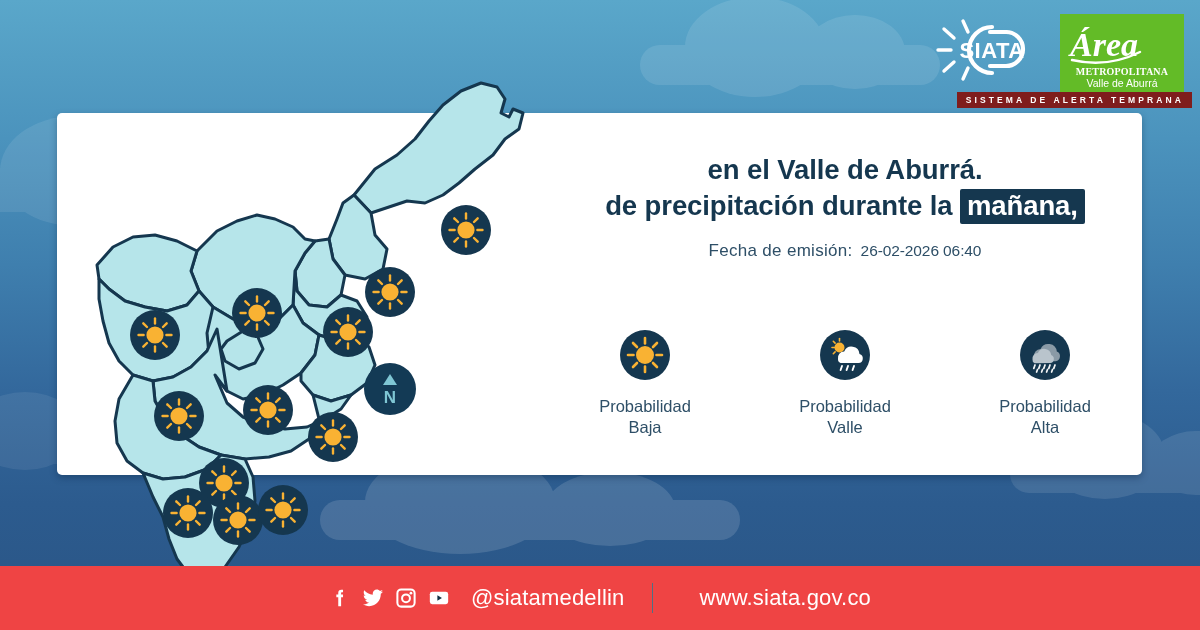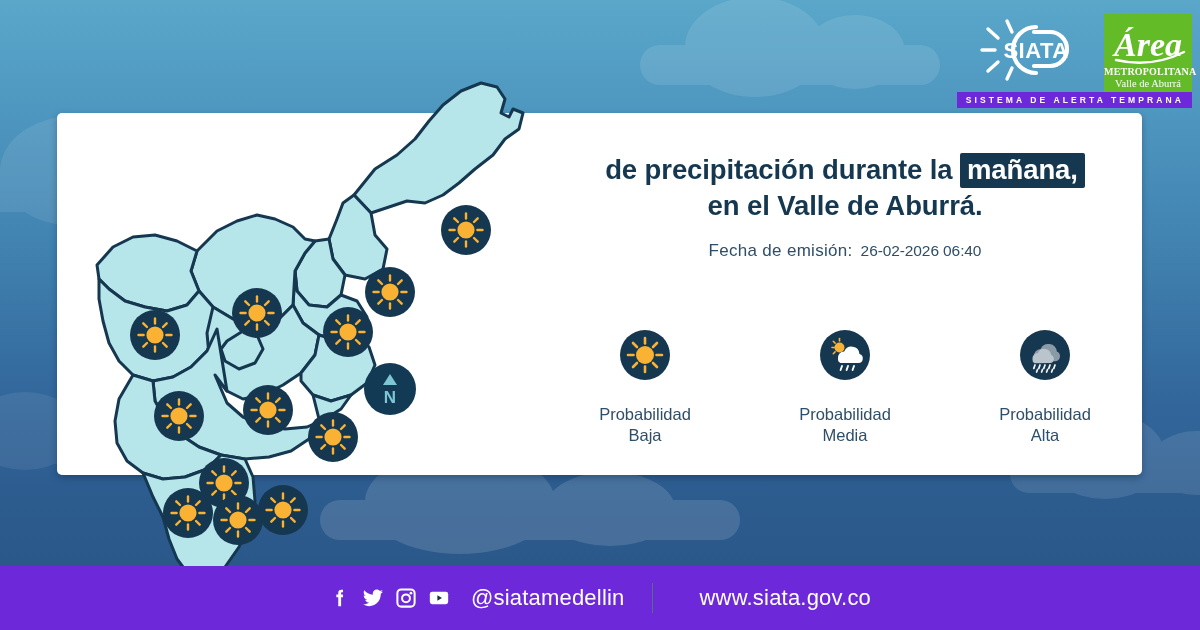--- a/index.html
+++ b/index.html
@@ -32,29 +32,29 @@
 
   .cl4{left:1010px;top:455px;width:260px;height:38px;opacity:.10;}
   .cl4::before{width:120px;height:86px;left:35px;top:-42px;}
   .cl4::after{width:92px;height:64px;left:140px;top:-24px;}
 
   .cl5{left:-60px;top:430px;width:240px;height:34px;opacity:.07;}
   .cl5::before{width:110px;height:78px;left:30px;top:-38px;}
   .cl5::after{width:84px;height:58px;left:125px;top:-22px;}
 
   
-  .logos{position:absolute;right:8px;top:14px;display:flex;align-items:flex-start;gap:10px;}
+  .logos{position:absolute;right:16px;top:14px;display:flex;align-items:flex-start;gap:10px;}
   .siata-logo{width:118px;height:72px;}
-  .area-logo{width:88px;height:84px;background:#63bb27;position:relative;display:block;}
+  .area-logo{width:88px;height:84px;background:#63bb27;position:relative;display:block;padding-left:36px;}
   .area-word{position:absolute;left:0;right:0;top:4px;height:50px;}
   .area-sub{position:absolute;left:0;right:0;bottom:9px;text-align:center;color:#fff;line-height:1.08;}
   .area-sub .l1{font-size:10px;font-weight:bold;letter-spacing:.2px;display:block;font-family:Liberation Serif, serif;}
-  .area-sub .l2{font-size:10.5px;display:block;font-family:Liberation Serif, serif;}
+  .area-sub .l2{font-size:10.5px;display:block;}
   .tagline{
-    position:absolute;right:8px;top:92px;background:#6d28d9;color:#ffffff;
+    position:absolute;right:8px;top:92px;background:#7f1d1d;color:#ffffff;
     font-size:8.5px;font-weight:bold;letter-spacing:3.1px;
     padding:3px 8px 3px 9px;white-space:nowrap;
   }
 
   
   .card{
     position:absolute;left:57px;top:113px;width:1085px;height:362px;
     background:#ffffff;border-radius:5px;
     box-shadow:0 3px 7px rgba(10,35,60,.35);
   }
@@ -82,26 +82,26 @@
     color:#2e4f67;
   }
   .date-label{font-size:17px;letter-spacing:.3px;}
   .date-value{font-size:15.5px;letter-spacing:-.1px;}
 
   .legend{
     position:absolute;left:545px;top:330px;width:600px;
     display:flex;justify-content:space-around;align-items:flex-start;
   }
   .leg-item{width:165px;text-align:center;}
-  .leg-txt{margin-top:20px;color:#2e4f67;font-size:16.5px;line-height:1.28;}
+  .leg-txt{margin-top:12px;color:#2e4f67;font-size:16.5px;line-height:1.28;}
 
   
   .footer{
     position:absolute;left:0;bottom:0;width:1200px;height:64px;
-    background:#6d28d9;display:flex;align-items:center;justify-content:center;gap:0;
+    background:#ef4444;display:flex;align-items:center;justify-content:center;gap:0;
   }
   .social{display:flex;align-items:center;gap:10px;margin-right:20px;}
   .social svg{display:block;}
   .handle{color:#ffffff;font-size:22px;letter-spacing:.2px;}
   .divider{width:1px;height:30px;background:#4f6f84;margin:0 27px;}
   .site{color:#ffffff;font-size:22px;letter-spacing:.2px;margin-left:20px;}
 </style>
 </head>
 <body>
 
@@ -379,22 +379,22 @@
     <div class="compass" id="compass" style="left: 333px; top: 276px;">
       <svg width="30" height="34" viewBox="0 0 30 34">
         <path d="M15 2 L22 13 L8 13 Z" fill="#7fc6d4"></path>
         <text x="15" y="31" fill="#7fc6d4" font-family="Liberation Sans, sans-serif" font-size="17" font-weight="bold" text-anchor="middle">N</text>
       </svg>
     </div>
   </div>
 
   <div class="panel">
     <div class="title">
+      <div>en el Valle de Aburrá.</div>
       <div><span>de precipitación durante la </span><span class="hl">mañana,</span></div>
-      <div>en el Valle de Aburrá.</div>
     </div>
     <div class="date-row">
       <span class="date-label">Fecha de emisión:</span>
       <span class="date-value">26-02-2026 06:40</span>
     </div>
   </div>
 
   <div class="legend" id="legend">
       <div class="leg-item">
         <div class="leg-ico-wrap"><svg width="50" height="50" viewBox="0 0 50 50">
@@ -428,21 +428,21 @@
     </g>
     <path d="M18 29 a6.4 6.4 0 0 1 6.2-7.6 a8 8 0 0 1 15.3 2.6 a4.6 4.6 0 0 1-1 9 L20.5 33 a4 4 0 0 1-2.5-4z" fill="#ffffff"></path>
     <g stroke="#ffffff" stroke-width="1.9" stroke-linecap="round">
       <line x1="22" y1="36" x2="20.6" y2="40"></line>
               <line x1="28" y1="36" x2="26.6" y2="40"></line>
       <line x1="34" y1="36" x2="32.6" y2="40"></line>
     </g>
           </svg></div>
     <div class="leg-txt">
       <span>Probabilidad</span><br>
-      <span>Media</span>
+      <span>Valle</span>
     </div>
       </div>
       <div class="leg-item">
         <div class="leg-ico-wrap"><svg width="50" height="50" viewBox="0 0 50 50">
     <circle cx="25" cy="25" r="25" fill="#15374f"></circle>
     <path d="M14 27 a6.8 6.8 0 0 1 6.6-8 a8.5 8.5 0 0 1 16.2 2.6 a5 5 0 0 1-1.1 9.6 L16.6 31.2 A4.3 4.3 0 0 1 14 27z" fill="#8a9aa6"></path>
     <path d="M12.5 29.5 a5.6 5.6 0 0 1 5.4-6.6 a7 7 0 0 1 13.3 2.2 a4.1 4.1 0 0 1-.9 7.9 L14.7 33.2 a3.5 3.5 0 0 1-2.2-3.7z" fill="#b9c4cc"></path>
     <g stroke="#ffffff" stroke-width="1.7" stroke-linecap="round" opacity=".95">
       <line x1="15" y1="35" x2="13.8" y2="38.4"></line>
               <line x1="20" y1="35" x2="18.8" y2="38.4"></line>

